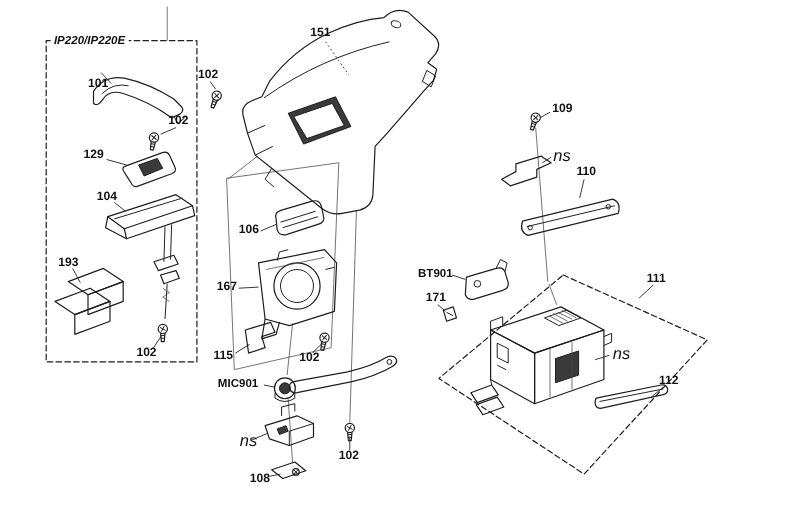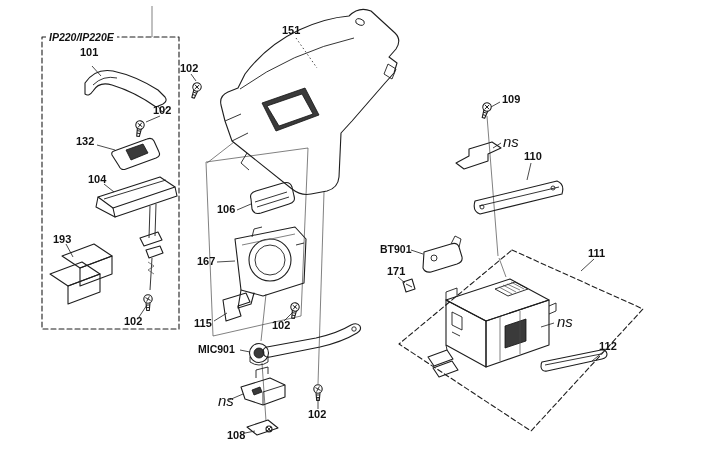--- a/index.html
+++ b/index.html
@@ -223,24 +223,24 @@
       <line x1="531" y1="163" x2="527" y2="180"></line>
       <line x1="411" y1="250" x2="423" y2="254"></line>
       <line x1="398" y1="277" x2="405" y2="283"></line>
       <line x1="594" y1="259" x2="581" y2="271"></line>
       <line x1="554" y1="323" x2="541" y2="327"></line>
       <line x1="603" y1="352" x2="592" y2="361"></line>
     </g>
   </svg>
 
   <div class="callout boxtitle" style="left:46px;top:31px">IP220/IP220E</div>
-  <div class="callout" style="left:80px;top:46px">101</div>
+  <div class="callout" style="left:80px;top:70px">101</div>
   <div class="callout" style="left:180px;top:62px">102</div>
   <div class="callout" style="left:153px;top:104px">102</div>
-  <div class="callout" style="left:76px;top:135px">132</div>
+  <div class="callout" style="left:76px;top:135px">129</div>
   <div class="callout" style="left:88px;top:173px">104</div>
   <div class="callout" style="left:53px;top:233px">193</div>
   <div class="callout" style="left:124px;top:315px">102</div>
   <div class="callout" style="left:282px;top:24px">151</div>
   <div class="callout" style="left:217px;top:203px">106</div>
   <div class="callout" style="left:197px;top:255px">167</div>
   <div class="callout" style="left:194px;top:317px">115</div>
   <div class="callout" style="left:272px;top:319px">102</div>
   <div class="callout refdes" style="left:198px;top:343px">MIC901</div>
   <div class="callout ns" style="left:218px;top:394px">ns</div>

